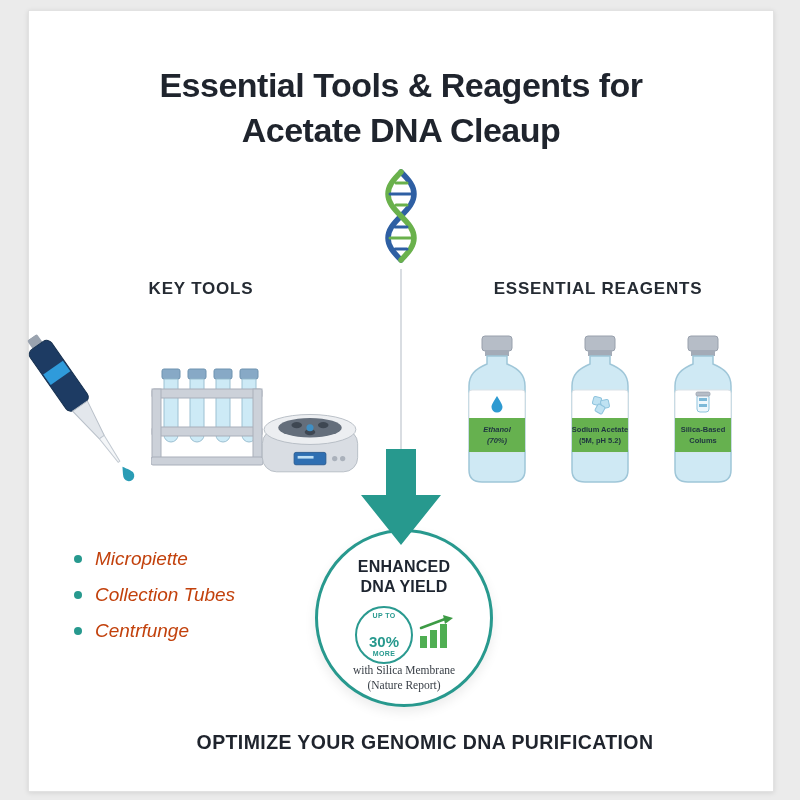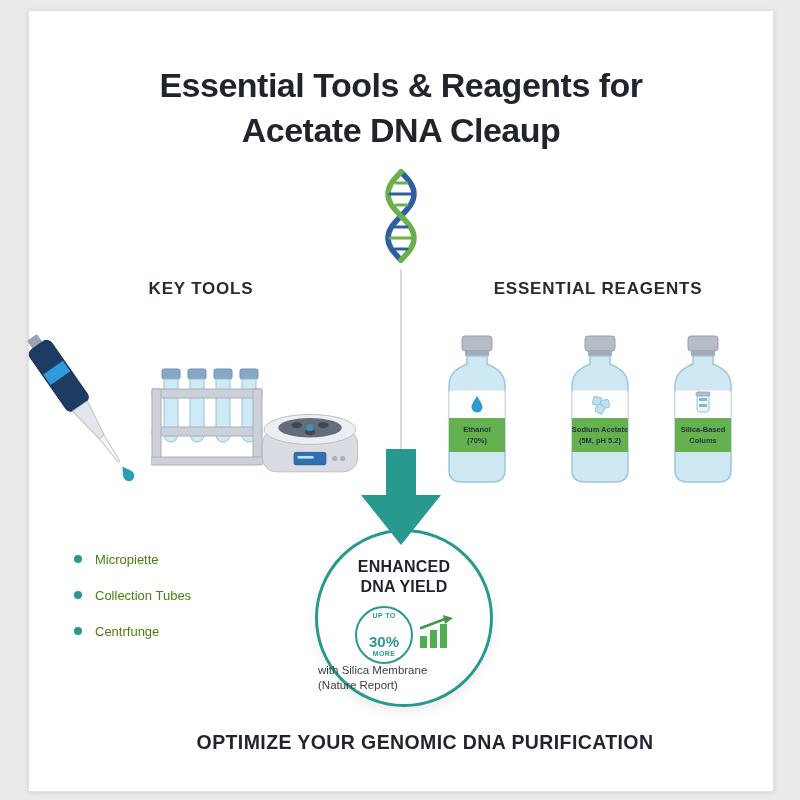--- a/index.html
+++ b/index.html
@@ -35,26 +35,26 @@
   .rack-wrap{left:122px;top:346px;}
   .centrifuge-wrap{left:228px;top:392px;}
   
   .bottle{width:86px;height:150px;top:323px;}
   .bottle .label-text{
     position:absolute;left:13px;top:87px;width:60px;height:30px;
     display:flex;flex-direction:column;justify-content:center;align-items:center;
     font-size:7.5px;font-weight:700;color:#1e3440;line-height:1.45;text-align:center;
   }
   .bottle .label-text span{white-space:nowrap;}
-  .b1{left:405px;} .b2{left:528px;} .b3{left:631px;}
+  .b1{left:425px;font-style:italic;} .b2{left:528px;} .b3{left:631px;}
   
   .tool-list{left:45px;top:536px;display:flex;flex-direction:column;gap:12px;}
   .tool-row{display:flex;align-items:center;gap:13px;height:24px;}
   .bullet{width:8px;height:8px;border-radius:50%;background:#27998e;flex:0 0 auto;}
-  .tool-label{font-size:13px;color:#4d7c0f;}
+  .tool-label{font-size:19px;color:#c2410c;font-style:italic;}
   
   .arrow-wrap{left:324px;top:438px;z-index:3;}
   
   .result-circle{
     left:286px;top:518px;width:172px;height:172px;border-radius:50%;
     border:3px solid #28998e;background:#ffffff;z-index:2;
     box-shadow:0 5px 12px rgba(0,0,0,.08);
   }
   .result-heading{
     left:0;top:25px;width:100%;text-align:center;
@@ -63,22 +63,22 @@
   .badge-circle{
     left:37px;top:74px;width:54px;height:54px;border-radius:50%;
     border:2px solid #2a9a90;background:#ffffff;
     display:flex;flex-direction:column;justify-content:center;align-items:center;
     color:#27998e;text-align:center;
   }
   .badge-top,.badge-bottom{font-size:7px;font-weight:700;letter-spacing:.4px;line-height:1.1;}
   .badge-value{font-size:15px;font-weight:700;line-height:1.15;margin-top:13px;}
   .chart-wrap{left:100px;top:83px;}
   .result-note{
-    left:0;top:131px;width:100%;
-    font-size:11.5px;color:#3a4048;line-height:1.3;
+    left:0;top:131px;width:100%;text-align:center;
+    font-size:11.5px;color:#3a4048;line-height:1.3;font-family:Liberation Serif, serif;
   }
   
   .footer{
     left:0;top:720px;width:100%;text-align:center;
     font-size:19.5px;font-weight:700;letter-spacing:.4px;color:#1f242d;padding-left:24px;
   }
 </style>
 </head>
 <body>
 

